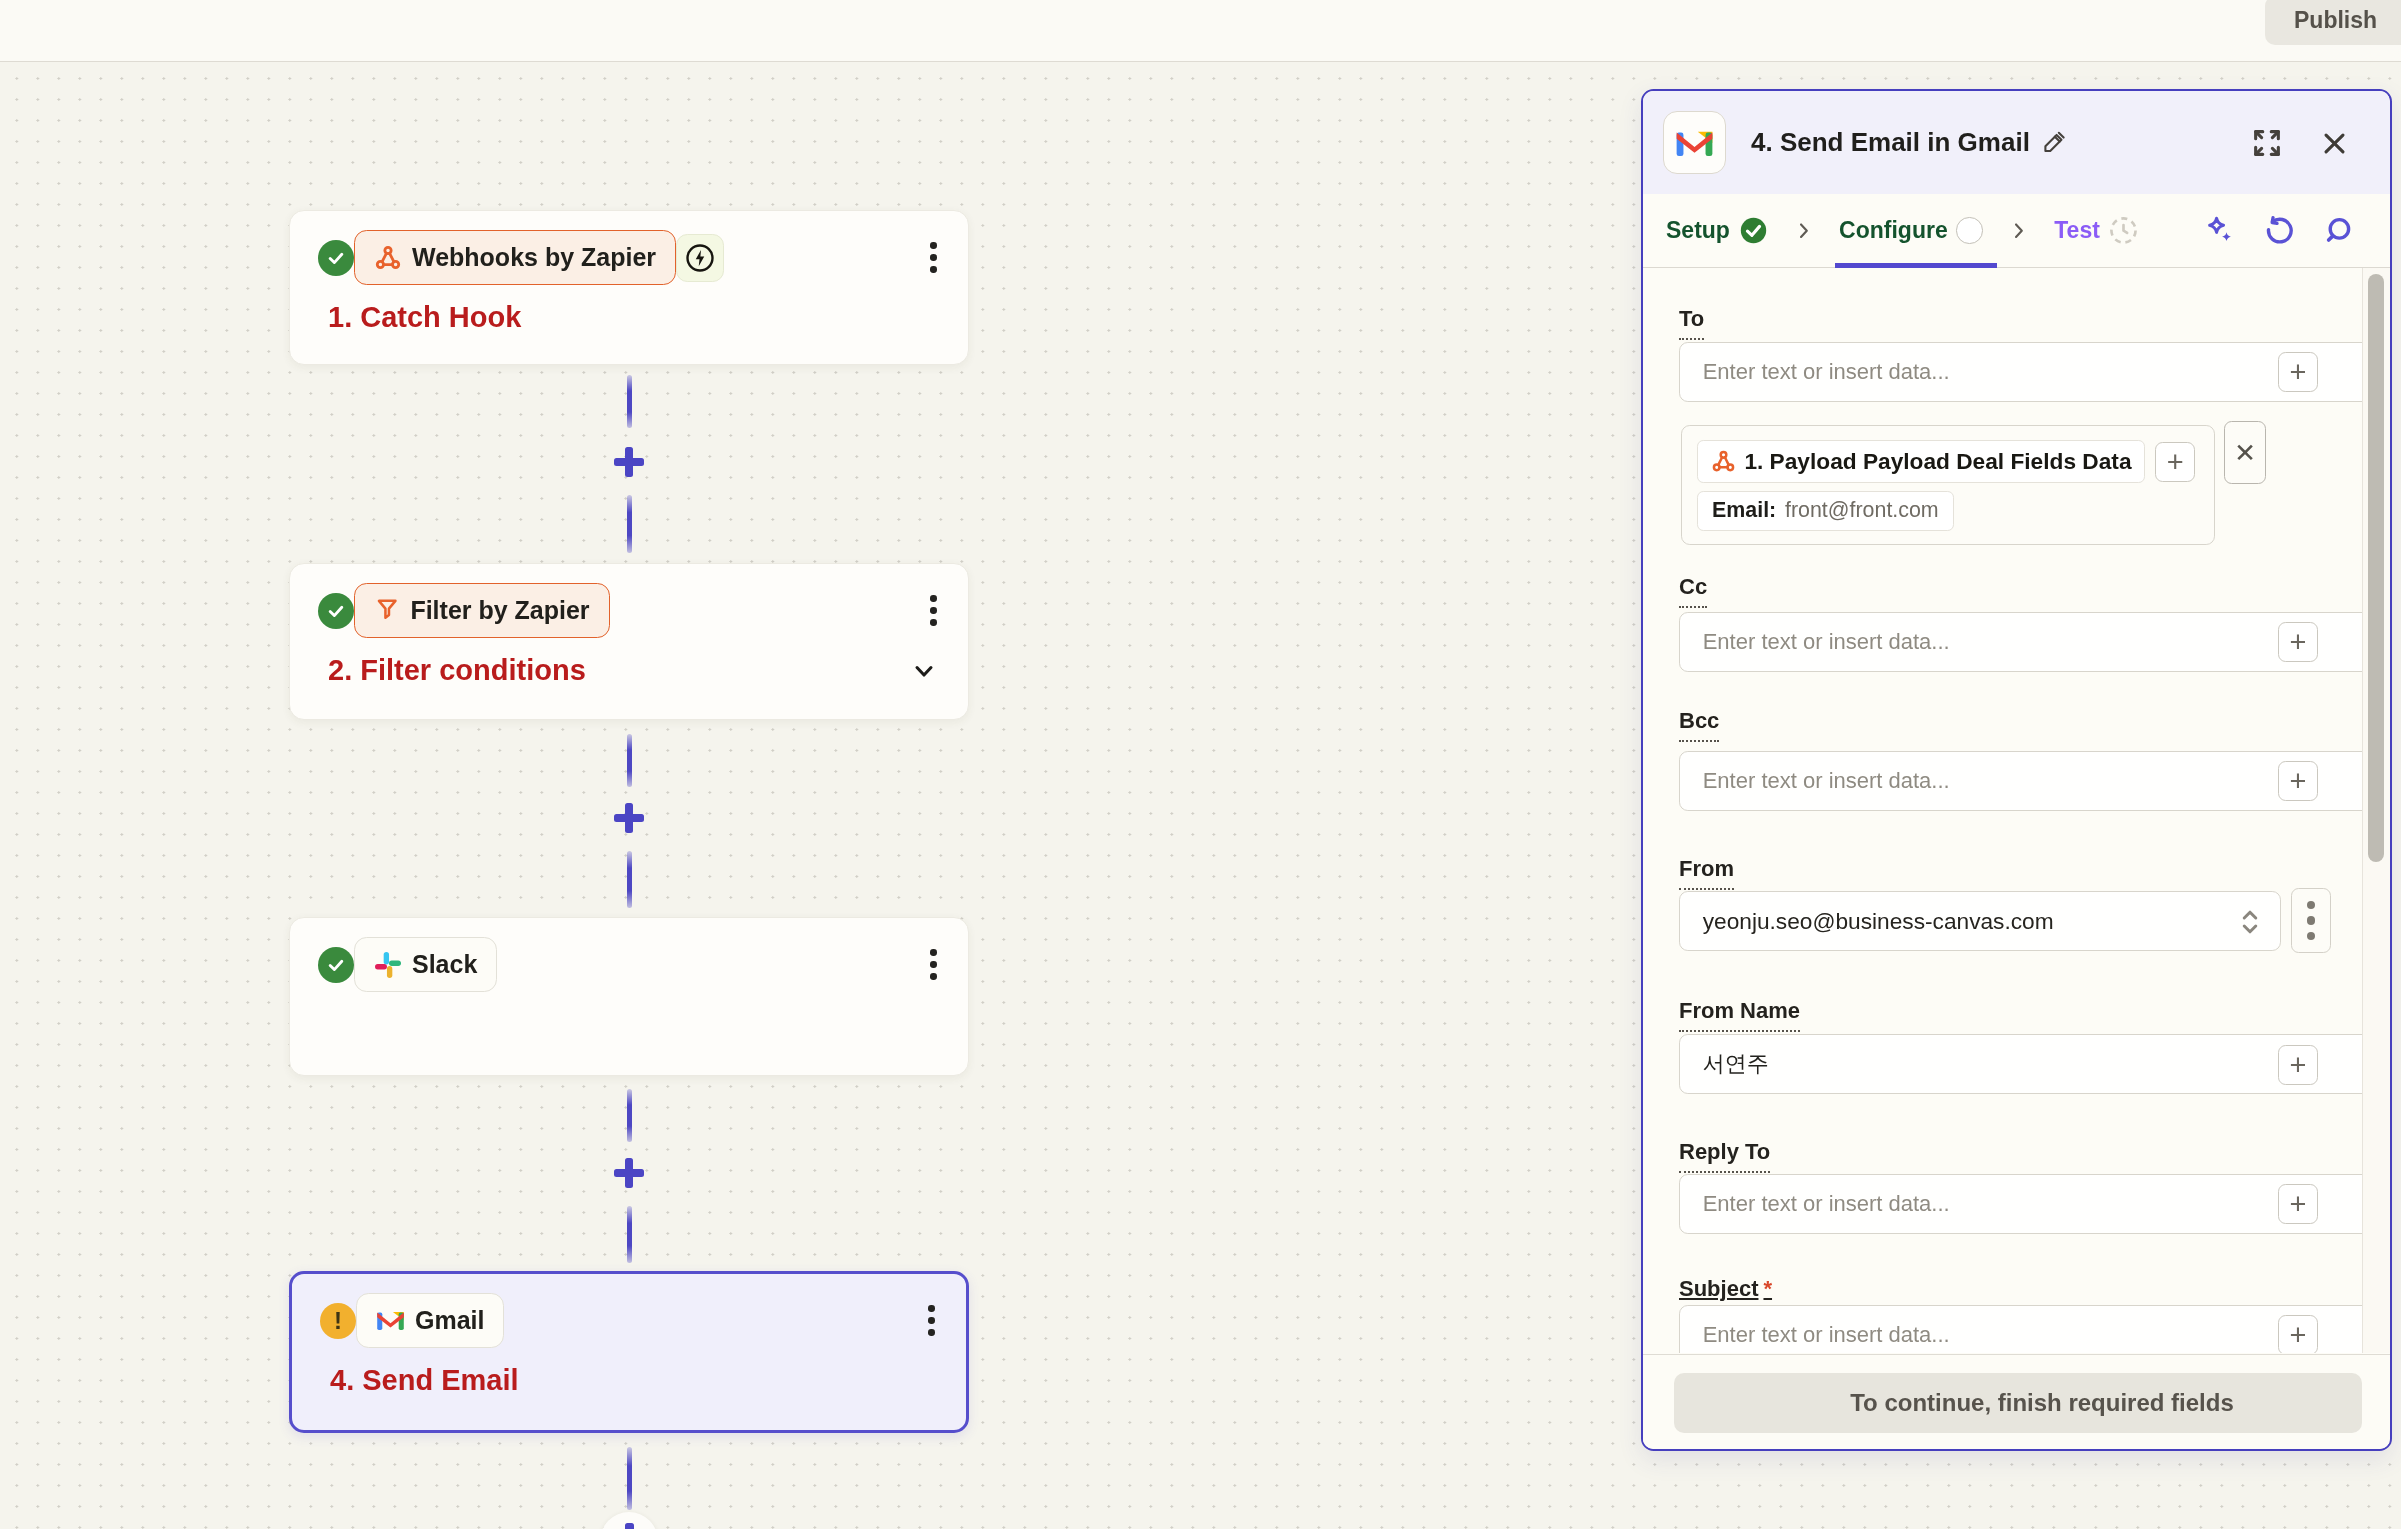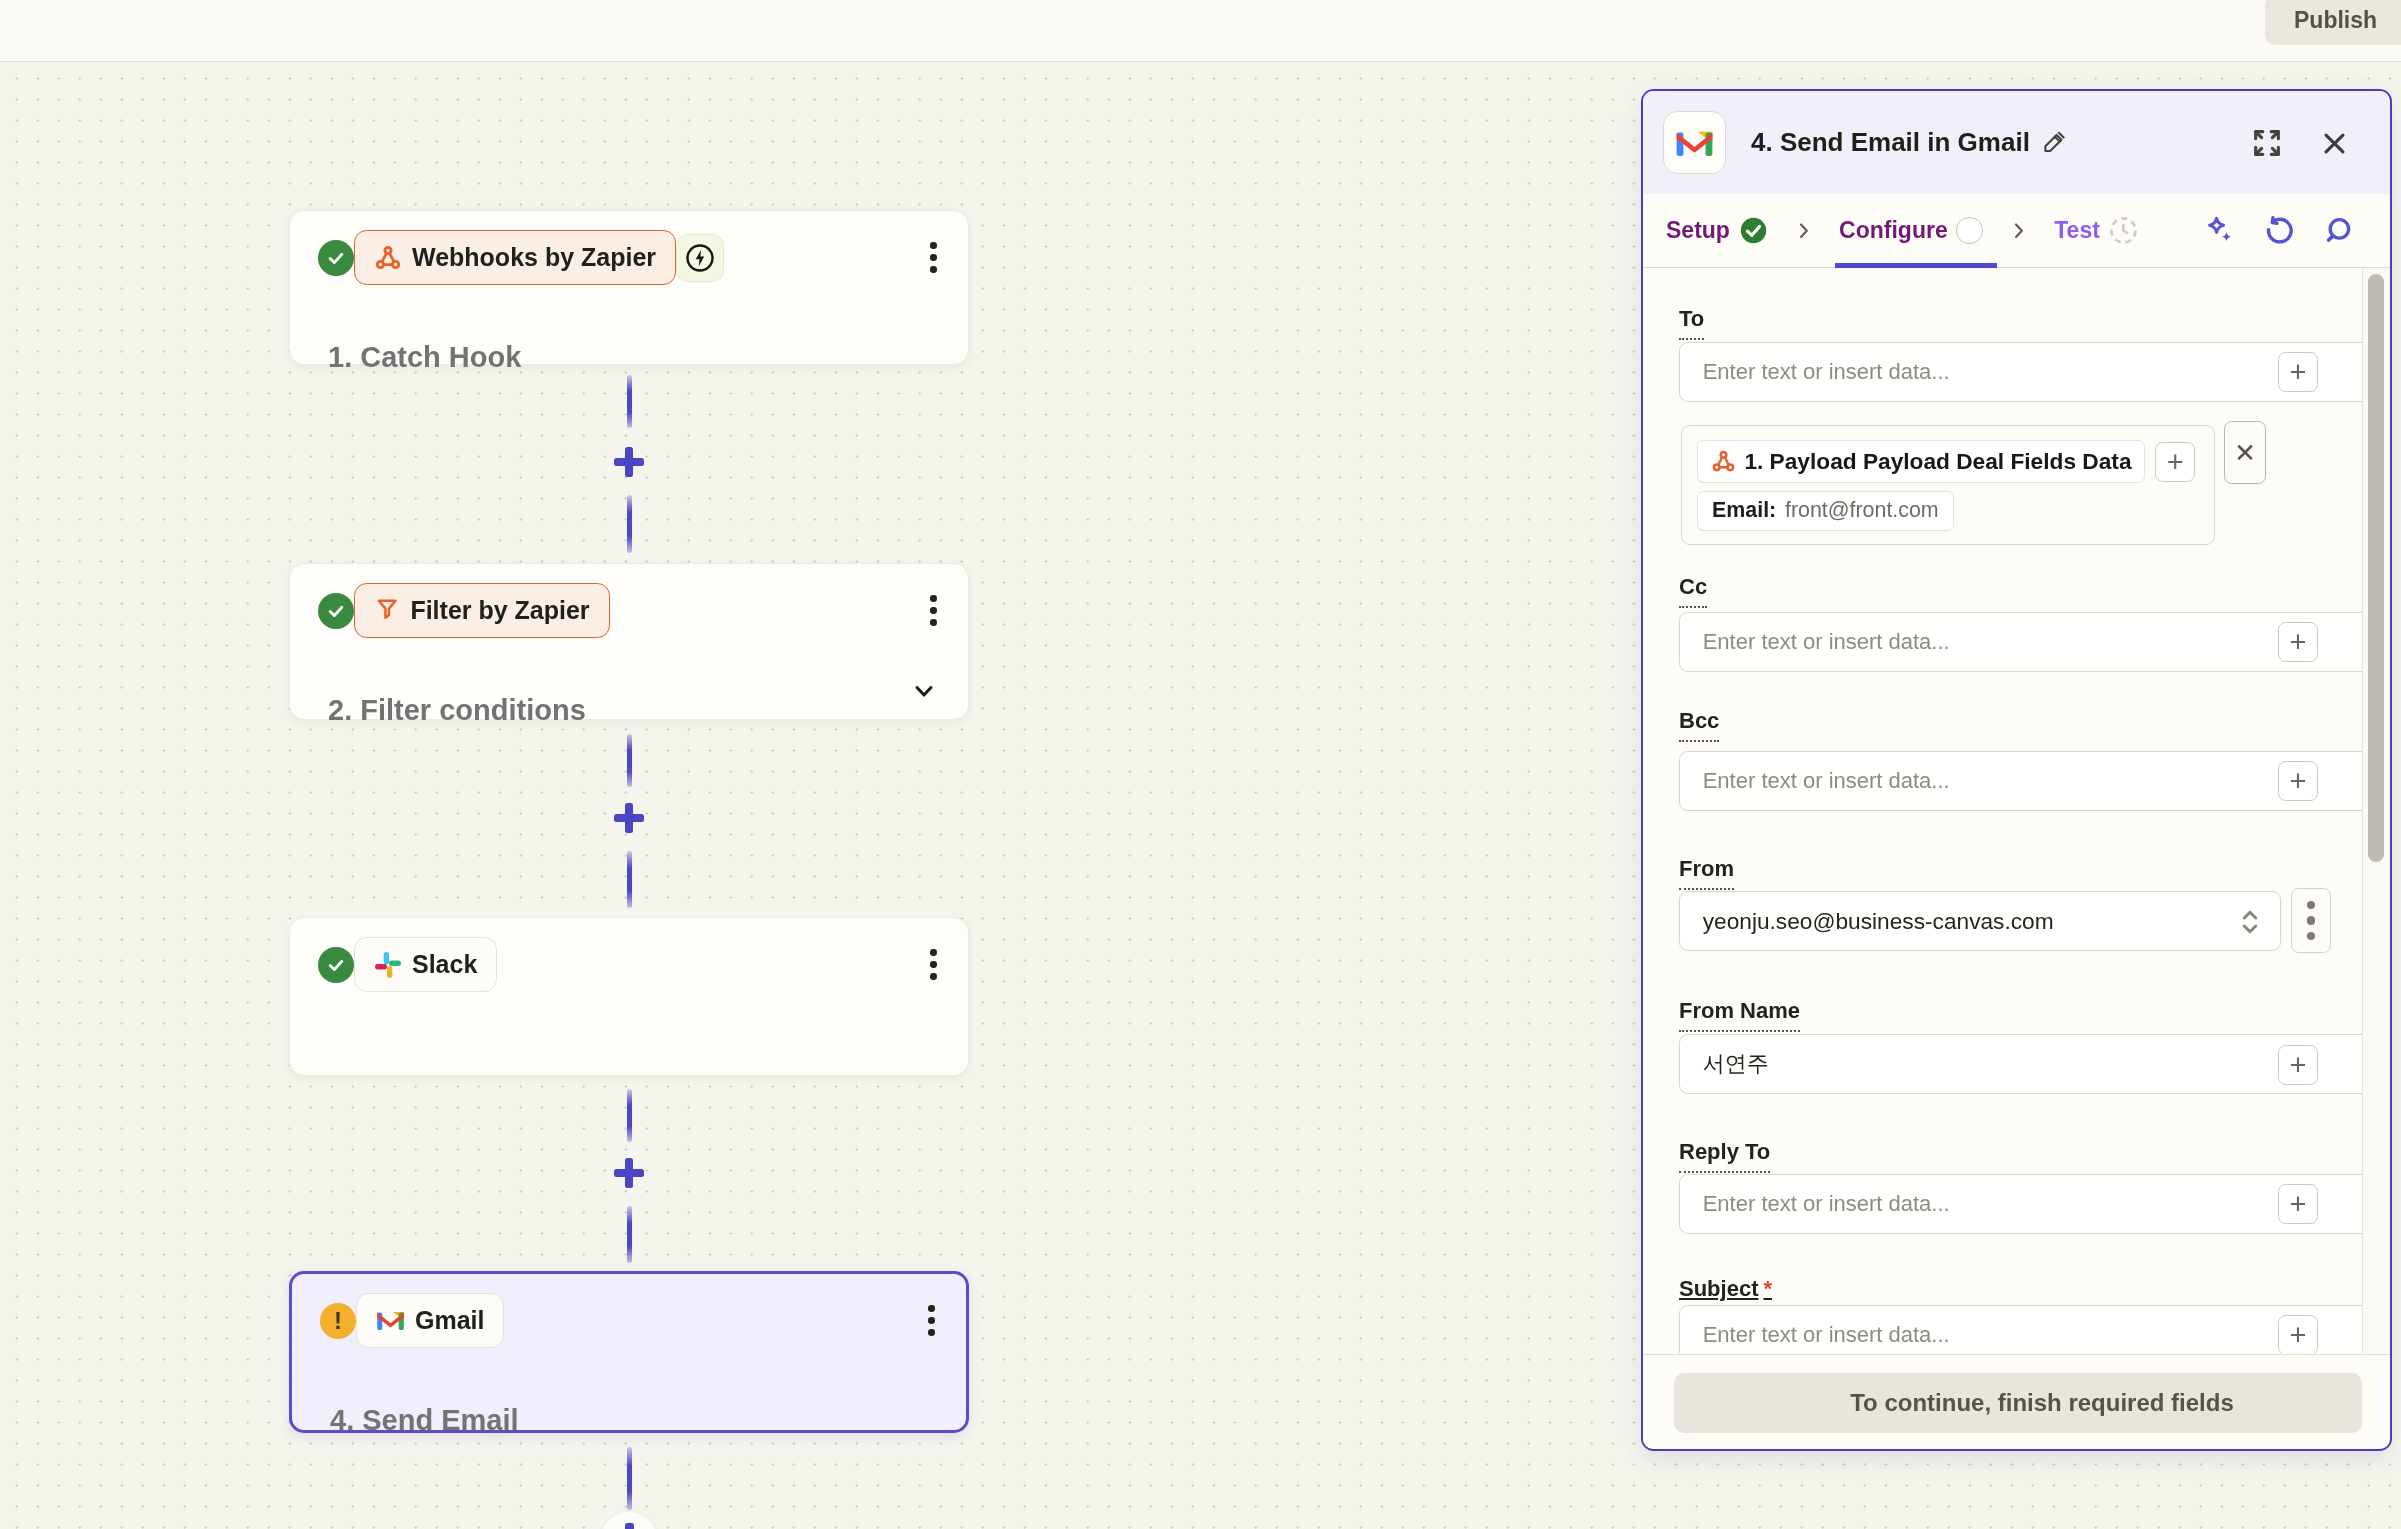--- a/index.html
+++ b/index.html
@@ -33,21 +33,21 @@
   .warn-mark { font:bold 24px "Liberation Sans", sans-serif; color:#3E3414; }
   .app-pill { height:55px; border-radius:12.6px; display:flex; align-items:center;
               gap:10px; padding:0 19px; background:#FDFCF7; border:1.3px solid #E3E1D8; }
   .app-pill.orange { background:#FBEFE5; border:1.9px solid #E2622B; }
   .app-pill .pill-label { font:bold 25px "Liberation Sans", sans-serif; color:#21201C; white-space:nowrap; }
   .trigger-badge { width:48px; height:48px; border-radius:11.3px; background:#F4F8E3;
                    border:1.3px solid #E6EAD2; display:flex; align-items:center; justify-content:center; }
   .kebab { margin-left:auto; display:flex; flex-direction:column; gap:5.7px; padding:5px 6.3px; }
   .kebab i { width:6.3px; height:6.3px; border-radius:50%; background:#242320; }
   .card-row2 { display:flex; align-items:center; margin-top:16.4px; padding-left:10px; padding-right:5px; }
-  .step-title { font:bold 29px "Liberation Sans", sans-serif; color:#737373;margin-top:40px; }
+  .step-title { font:bold 29px "Liberation Sans", sans-serif; color:#b91c1c; }
   .collapse-chevron { margin-left:auto; }
 
   
   .conn-seg { position:absolute; left:627px; width:5px; border-radius:2.5px;
               background:linear-gradient(180deg, rgba(77,71,195,.25) 0%, #4D47C3 30%, #4D47C3 70%, rgba(77,71,195,.3) 100%); }
   .plus-node { position:absolute; width:30px; height:30px; }
   .plus-node::before, .plus-node::after { content:""; position:absolute; background:#4B45C4; border-radius:2.5px; }
   .plus-node::before { left:10.7px; top:0; width:8.8px; height:30px; }
   .plus-node::after { left:0; top:10.7px; width:30px; height:8.8px; }
   .end-halo { position:absolute; left:600px; top:1512px; width:58px; height:58px;
@@ -66,21 +66,21 @@
   .panel-title { position:absolute; left:108px; top:0; height:103px; display:flex; align-items:center; gap:11.3px; }
   .panel-title span { font:bold 26px "Liberation Sans", sans-serif; color:#201F1C; }
   .icon-btn { background:none; border:none; position:absolute; display:flex; align-items:center; justify-content:center; }
   .expand-btn { left:605px; top:33px; width:38px; height:38px; }
   .close-btn  { left:672px; top:33px; width:38px; height:38px; }
 
   .tabbar { position:absolute; left:0; top:103px; width:100%; height:74px;
             display:flex; align-items:center; padding:0 35px 0 23px;
             border-bottom:1.3px solid #DCD9D1; }
   .tab { display:flex; align-items:center; gap:8.8px; }
-  .tab-label { font:bold 23px "Liberation Sans", sans-serif; color:#701a75; }
+  .tab-label { font:bold 23px "Liberation Sans", sans-serif; color:#14532d; }
   .tab-label.muted { color:#8b5cf6;text-align:center; }
   .crumb-sep { margin:0 25px; }
   .circle-empty { width:26.4px; height:26.4px; border-radius:50%; border:1.9px solid #C4C1B8; background:#FFFFFF; }
   .tab-tools { margin-left:auto; display:flex; align-items:center; gap:25px; }
   .tab-underline { position:absolute; left:192px; bottom:-1.3px; width:162px; height:5px; background:#5349CF; }
 
   .panel-content { position:absolute; left:0; top:177px; width:100%; height:1085px; overflow:hidden; }
   .field-label { position:absolute; left:36px; font:bold 22px "Liberation Sans", sans-serif; color:#24221E;text-decoration:underline; }
   .field-label .u { display:inline-block; border-bottom:2.5px dotted #56524B; padding-bottom:5.7px; }
   .req { color:#D9482B; margin-left:5px; font-weight:bold; }

